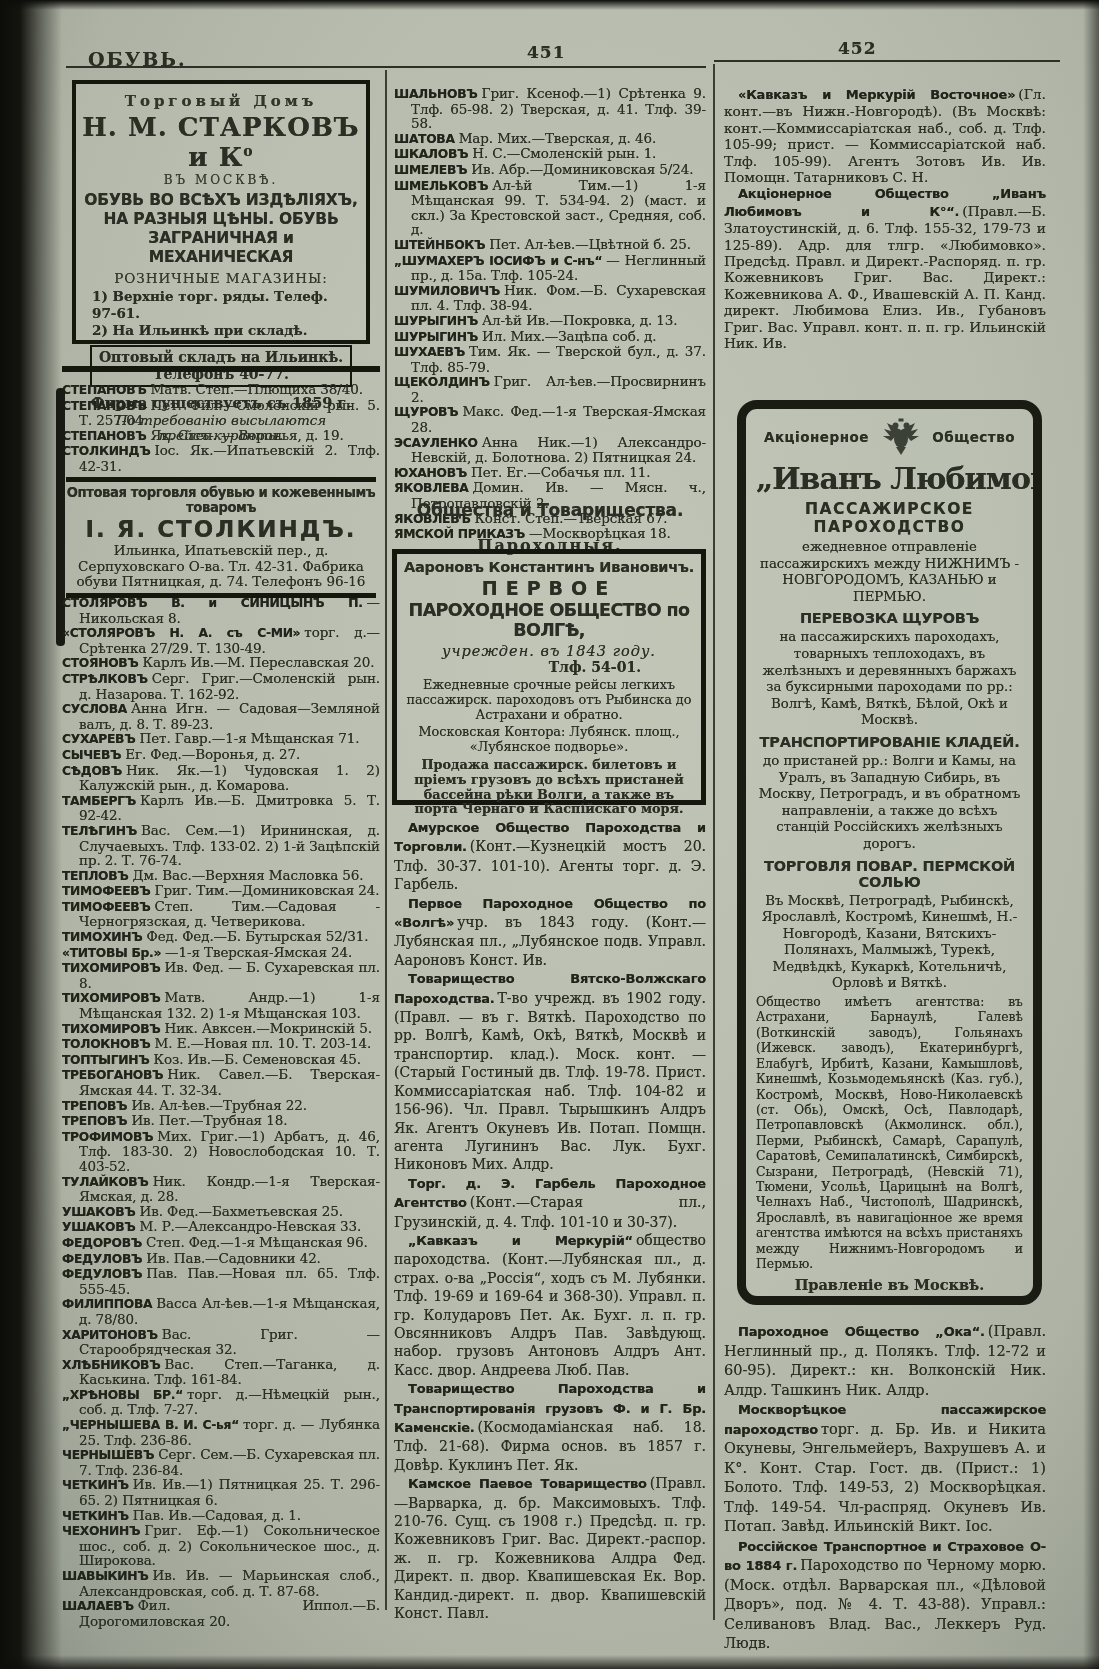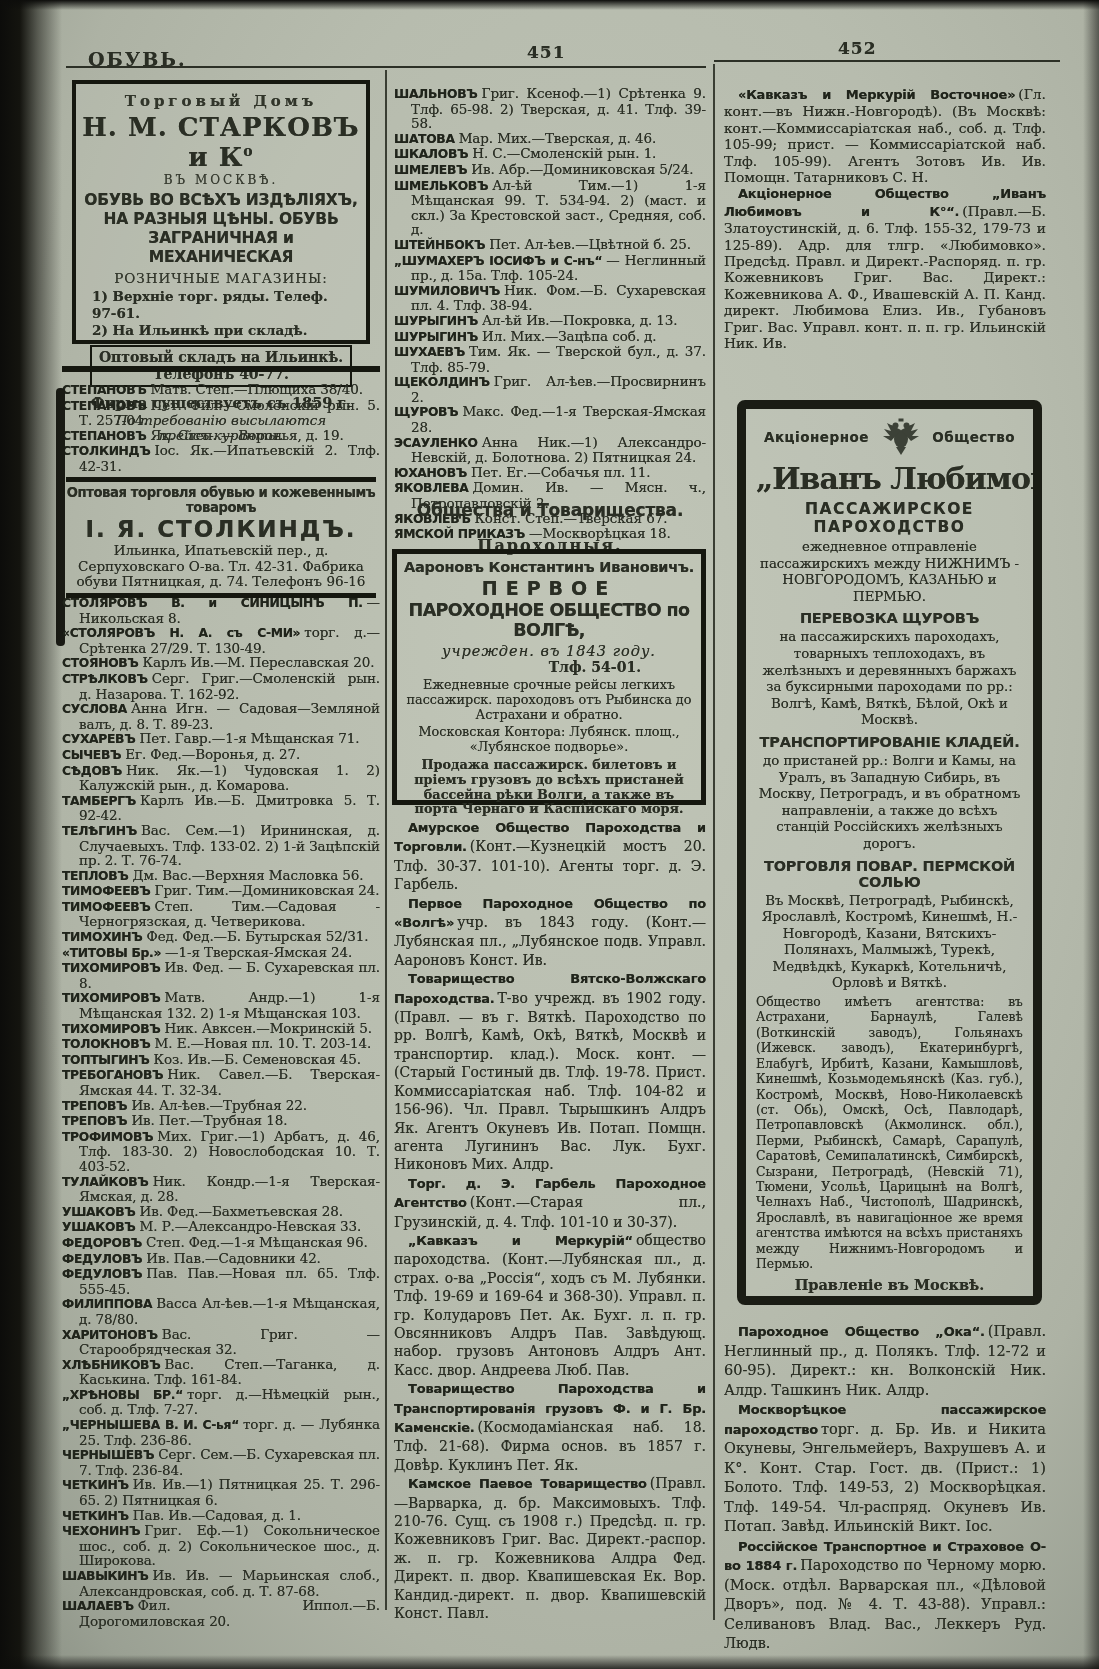--- a/index.html
+++ b/index.html
@@ -62,21 +62,21 @@
   .adv-l1{font-family:"DejaVu Sans",sans-serif;font-weight:bold;font-size:14.5px;letter-spacing:-.2px;}
   .adv-l2{font-family:"DejaVu Sans",sans-serif;font-weight:bold;font-size:19px;letter-spacing:8px;margin-top:2px;}
   .adv-l3{font-family:"DejaVu Sans",sans-serif;font-weight:bold;font-size:17.5px;letter-spacing:-.6px;margin-top:1px;}
   .adv-l4{font-style:italic;font-size:14.5px;margin-top:3px;letter-spacing:1px;}
   .adv-l5{font-size:14px;font-weight:bold;text-align:right;padding-right:60px;}
   .adv-p{font-size:12.8px;line-height:14.8px;margin:3px 8px 0 8px;}
   .adv-p.bold{font-weight:bold;}
 
   
   .ad-lyub{position:absolute;left:737px;top:400px;width:305px;height:905px;box-sizing:border-box;
-    border:9px solid #1a1c14;border-radius:8px;padding:8px 10px 4px 10px;text-align:center;background:rgba(200,205,192,.18);overflow:hidden;}
+    border:9px solid #1a1c14;border-radius:20px;padding:8px 10px 4px 10px;text-align:center;background:rgba(200,205,192,.18);overflow:hidden;}
   .adl-head{display:flex;align-items:center;justify-content:space-between;padding:0 8px;}
   .adl-head .w{font-family:"DejaVu Sans",sans-serif;font-weight:bold;font-size:13.5px;letter-spacing:.5px;}
   .adl-title{font-size:30px;font-weight:bold;letter-spacing:-1px;margin-top:4px;white-space:nowrap;}
   .adl-sub{font-family:"DejaVu Sans",sans-serif;font-weight:bold;font-size:15.5px;letter-spacing:1.5px;margin-top:4px;}
   .adl-p{font-size:13.3px;line-height:16.6px;margin:3px 0 0 0;}
   .adl-h{font-family:"DejaVu Sans",sans-serif;font-weight:bold;font-size:14.5px;letter-spacing:-.2px;margin-top:5px;}
   .adl-agencies{font-size:12.4px;line-height:15.4px;text-align:justify;margin-top:2px;}
   .adl-board{font-weight:bold;font-size:14.5px;margin-top:5px;}
   .adl-addr{font-size:13.8px;margin-top:2px;}
 
@@ -157,21 +157,21 @@
       <p class="entry"><b class="nm">ТИХОМИРОВЪ</b><span>Ив. Фед. — Б. Сухаревская пл. 8.</span></p>
       <p class="entry"><b class="nm">ТИХОМИРОВЪ</b><span>Матв. Андр.—1) 1-я Мѣщанская 132. 2) 1-я Мѣщанская 103.</span></p>
       <p class="entry"><b class="nm">ТИХОМИРОВЪ</b><span>Ник. Авксен.—Мокринскій 5.</span></p>
       <p class="entry"><b class="nm">ТОЛОКНОВЪ</b><span>М. Е.—Новая пл. 10. Т. 203-14.</span></p>
       <p class="entry"><b class="nm">ТОПТЫГИНЪ</b><span>Коз. Ив.—Б. Семеновская 45.</span></p>
       <p class="entry"><b class="nm">ТРЕБОГАНОВЪ</b><span>Ник. Савел.—Б. Тверская-Ямская 44. Т. 32-34.</span></p>
       <p class="entry"><b class="nm">ТРЕПОВЪ</b><span>Ив. Ал-ѣев.—Трубная 22.</span></p>
       <p class="entry"><b class="nm">ТРЕПОВЪ</b><span>Ив. Пет.—Трубная 18.</span></p>
       <p class="entry"><b class="nm">ТРОФИМОВЪ</b><span>Мих. Григ.—1) Арбатъ, д. 46, Тлф. 183-30. 2) Новослободская 10. Т. 403-52.</span></p>
       <p class="entry"><b class="nm">ТУЛАЙКОВЪ</b><span>Ник. Кондр.—1-я Тверская-Ямская, д. 28.</span></p>
-      <p class="entry"><b class="nm">УШАКОВЪ</b><span>Ив. Фед.—Бахметьевская 28.</span></p>
+      <p class="entry"><b class="nm">УШАКОВЪ</b><span>Ив. Фед.—Бахметьевская 25.</span></p>
       <p class="entry"><b class="nm">УШАКОВЪ</b><span>М. Р.—Александро-Невская 33.</span></p>
       <p class="entry"><b class="nm">ФЕДОРОВЪ</b><span>Степ. Фед.—1-я Мѣщанская 96.</span></p>
       <p class="entry"><b class="nm">ФЕДУЛОВЪ</b><span>Ив. Пав.—Садовники 42.</span></p>
       <p class="entry"><b class="nm">ФЕДУЛОВЪ</b><span>Пав. Пав.—Новая пл. 65. Тлф. 555-45.</span></p>
       <p class="entry"><b class="nm">ФИЛИППОВА</b><span>Васса Ал-ѣев.—1-я Мѣщанская, д. 78/80.</span></p>
       <p class="entry"><b class="nm">ХАРИТОНОВЪ</b><span>Вас. Григ. — Старообрядческая 32.</span></p>
       <p class="entry"><b class="nm">ХЛѢБНИКОВЪ</b><span>Вас. Степ.—Таганка, д. Каськина. Тлф. 161-84.</span></p>
       <p class="entry"><b class="nm">„ХРѢНОВЫ БР.“</b><span>торг. д.—Нѣмецкій рын., соб. д. Тлф. 7-27.</span></p>
       <p class="entry"><b class="nm">„ЧЕРНЫШЕВА В. И. С-ья“</b><span>торг. д. — Лубянка 25. Тлф. 236-86.</span></p>
       <p class="entry"><b class="nm">ЧЕРНЫШЕВЪ</b><span>Серг. Сем.—Б. Сухаревская пл. 7. Тлф. 236-84.</span></p>

